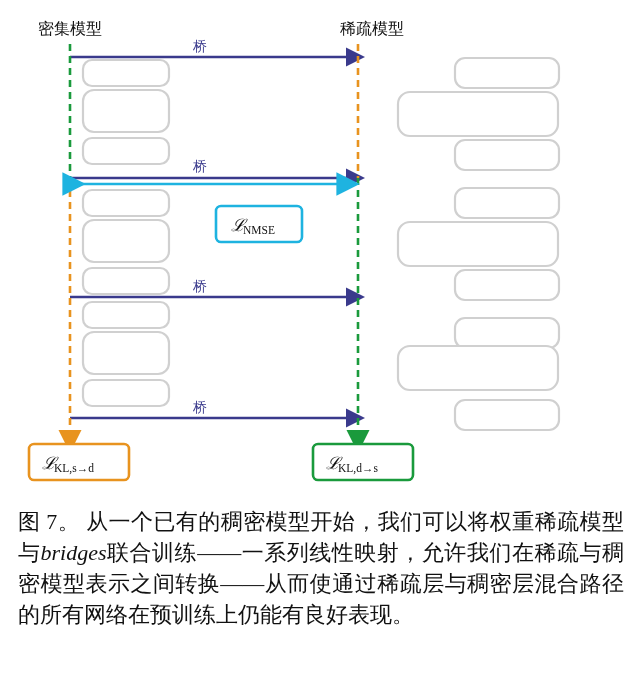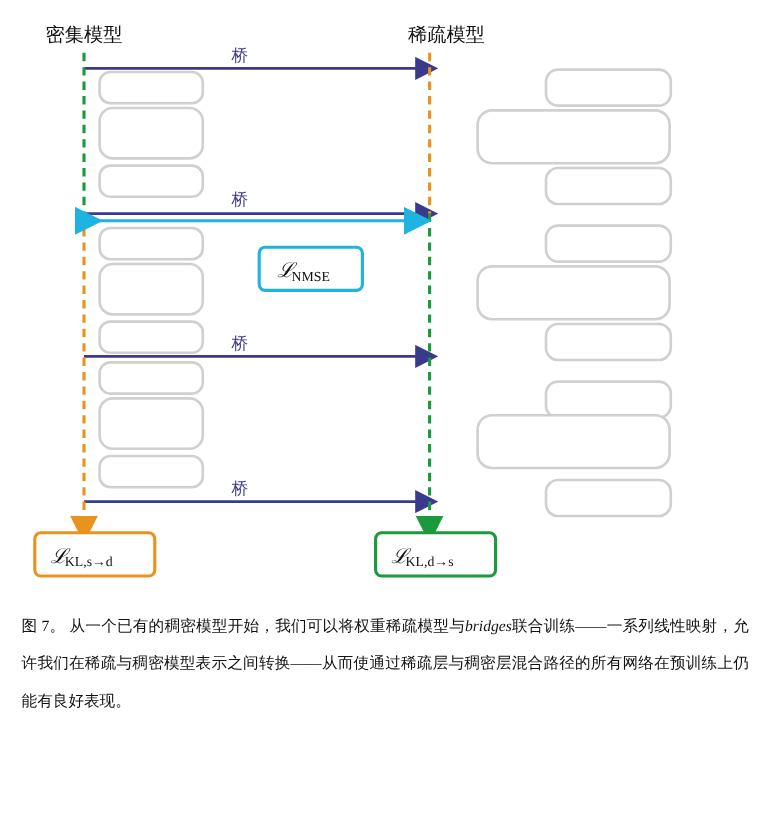--- a/index.html
+++ b/index.html
@@ -27,21 +27,21 @@
   }
   .label-text {
     font-family: "Liberation Sans", sans-serif;
   }
   #caption {
     position: absolute;
     left: 18px;
     top: 506px;
     width: 606px;
     font-family: "Liberation Serif", serif;
-    font-size: 13px;
+    font-size: 22px;
     line-height: 31px;
     text-align: justify;
     color: #111;
   }
   #caption .cap-italic {
     font-style: italic;
   }
 </style>
 </head>
 <body>

